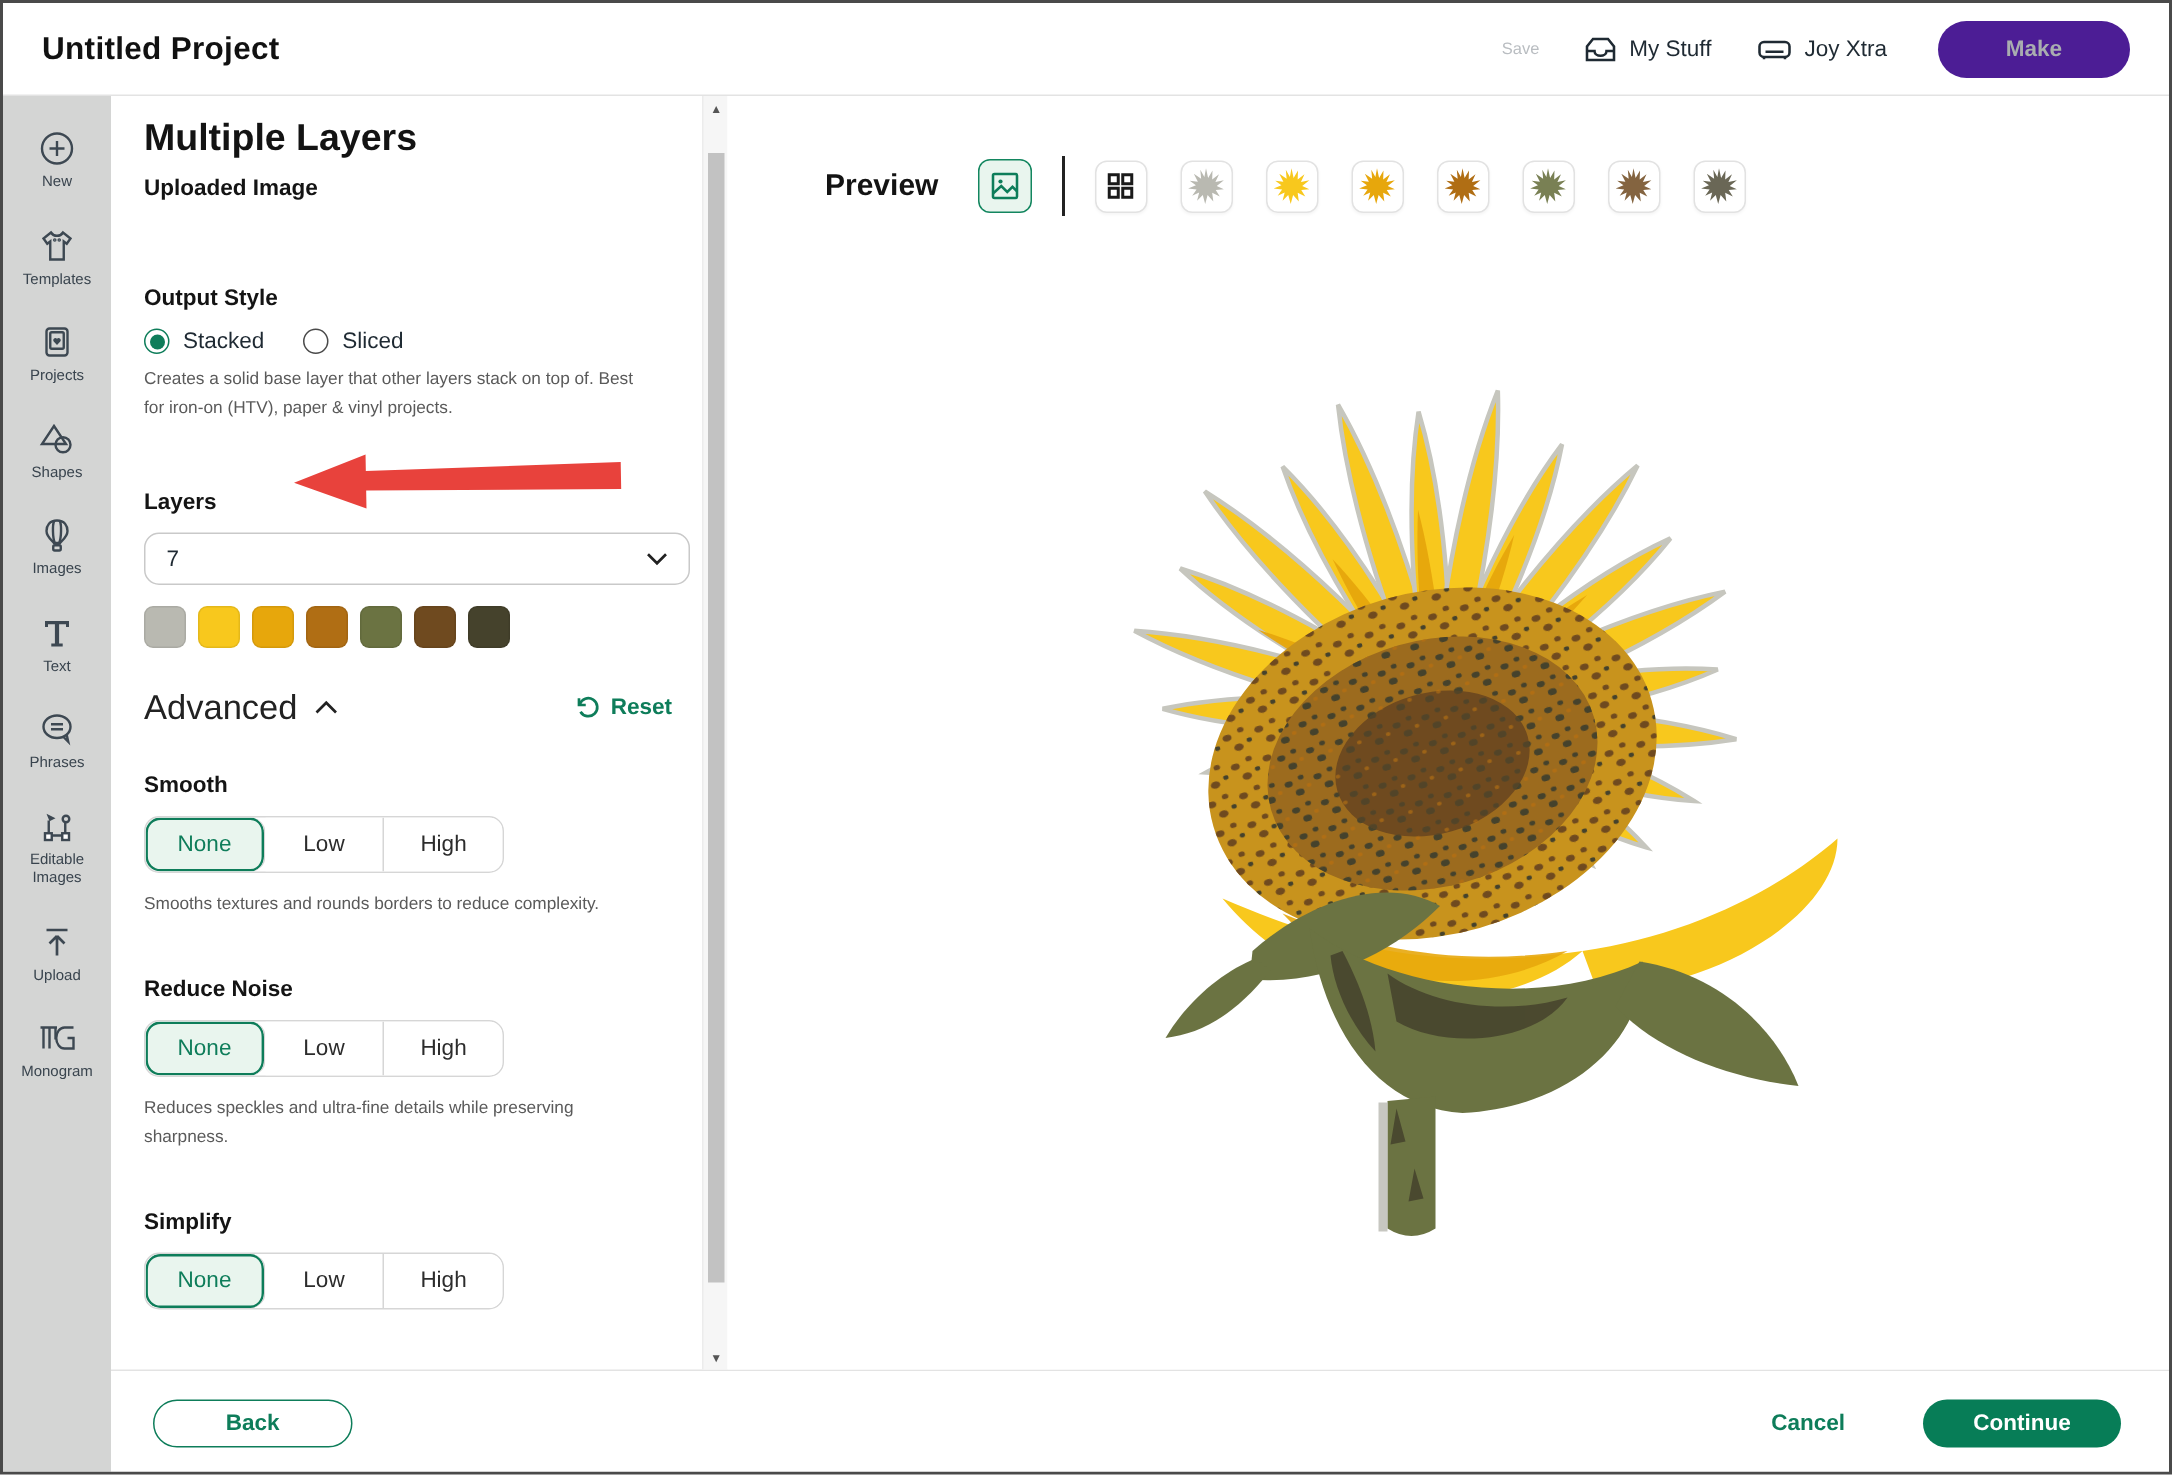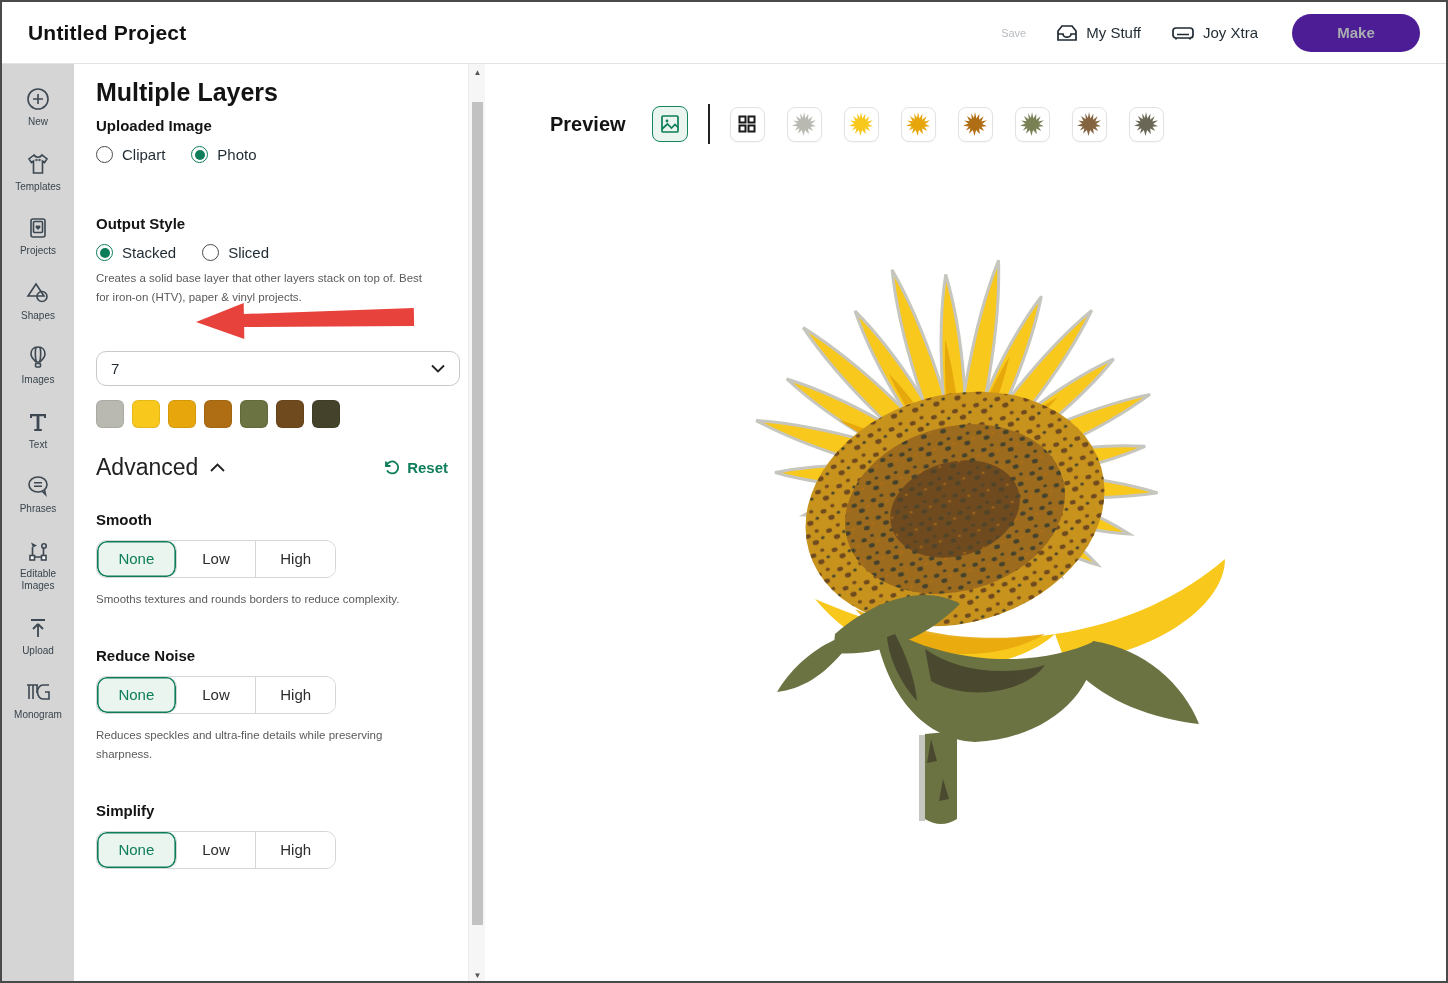--- a/index.html
+++ b/index.html
@@ -213,30 +213,20 @@
     </div>
   </div>
 
   <div class="main">
     <div class="content-row">
 
       <div class="panel">
         <h1>Multiple Layers</h1>
 
         <div class="sec-label">Uploaded Image</div>
-        <div class="radio-row">
-          <span class="radio">
-            <span class="rdot"></span>
-            <span>Clipart</span>
-          </span>
-          <span class="radio">
-            <span class="rdot on"></span>
-            <span>Photo</span>
-          </span>
-        </div>
 
         <div class="gap44"></div>
         <div class="sec-label">Output Style</div>
         <div class="arrow-overlay">
           <svg width="222" height="40" viewBox="0 0 222 40">
             <path d="M2 20 L50 2 L50 13 L220 10 L220 28 L50 26 L50 38 Z" fill="#e8423c" transform="rotate(-1 110 20)"></path>
           </svg>
         </div>
         <div class="radio-row">
           <span class="radio">
@@ -244,20 +234,21 @@
             <span>Stacked</span>
           </span>
           <span class="radio">
             <span class="rdot"></span>
             <span>Sliced</span>
           </span>
         </div>
         <div class="desc">Creates a solid base layer that other layers stack on top of. Best for iron-on (HTV), paper &amp; vinyl projects.</div>
 
         <div class="gap44"></div>
+        <div class="sec-label">Layers</div>
         <div class="select">
           <span>7</span>
           <span>
             <svg width="14" height="9" viewBox="0 0 14 9" fill="none" stroke="#222" stroke-width="1.8">
                 <path d="M1 1.5 L7 7.5 L13 1.5"></path>
               </svg>
           </span>
         </div>
         <div class="swatches">
           <span class="swatch" style="background: rgb(185, 185, 177);"></span>
@@ -469,14 +460,21 @@
               <path d="M270 455 C282 478 290 500 292 522 C276 505 264 480 262 458 Z"></path>
               <path d="M306 560 l6 22 l-10 2 Z M318 600 l6 20 l-10 2 Z"></path>
             </g>
 
             <rect x="294" y="556" width="6" height="86" opacity="0.8" fill="#b9b9b1"></rect>
           </svg>
         </div>
       </div>
     </div>
 
+    <div class="footer">
+      <button class="back-btn">Back</button>
+      <div class="footer-right">
+        <span class="cancel-link">Cancel</span>
+        <button class="continue-btn">Continue</button>
+      </div>
+    </div>
   </div>
 </div>
 
 </body></html>

